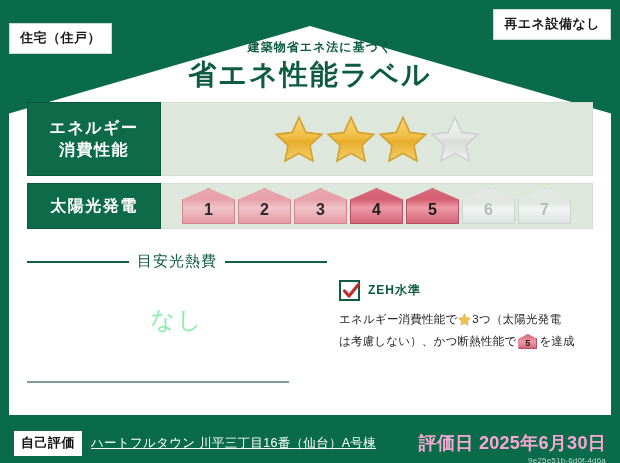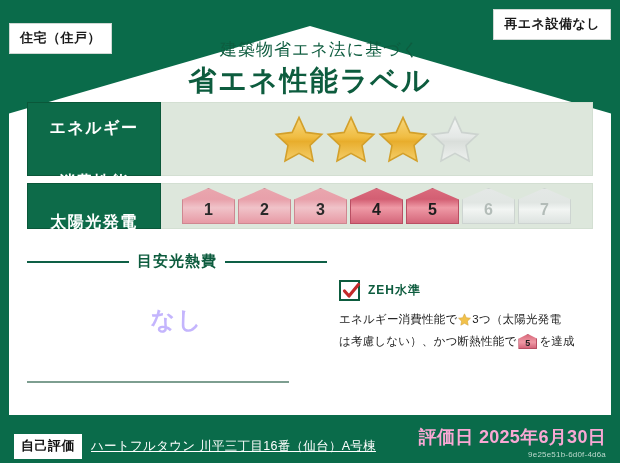--- a/index.html
+++ b/index.html
@@ -42,22 +42,22 @@
 
   
   #title-block {
     position: absolute;
     left: 0; top: 40px;
     width: 620px;
     text-align: center;
     z-index: 4;
   }
   #title-sub {
-    font-size: 17px;
-    font-weight: normal;
+    font-size: 12px;
+    font-weight: bold;
     color: #0e5c3f;
     letter-spacing: 1px;
     line-height: 1.2;
     padding-left: 20px;
   }
   #title-main {
     font-size: 28px;
     font-weight: bold;
     color: #0d5c3e;
     letter-spacing: 2px;
@@ -80,21 +80,21 @@
     font-weight: bold;
     font-size: 16px;
     letter-spacing: 1.5px;
     display: flex;
     flex-direction: column;
     align-items: center;
     justify-content: center;
     line-height: 1.35;
     border: 1px solid #0a5739;
   }
-  .row-label .lbl-line { white-space: nowrap; margin-top: 32px; }
+  .row-label .lbl-line { white-space: nowrap; }
   .row-value {
     flex: 1 1 auto;
     background: #dde7dc;
     display: flex;
     align-items: center;
     justify-content: center;
     border: 1px solid #d3dfd2;
     border-left: none;
   }
   #row-energy .row-label { height: 74px; }
@@ -162,30 +162,30 @@
     gap: 8px;
     padding-top: 12px;
   }
   #cost-heading-row .rule {
     flex: 1 1 auto;
     height: 2px;
     background: #0e6046;
   }
   #cost-heading {
     font-size: 15px;
-    font-weight: bold;
+    font-weight: normal;
     color: #0d5c3e;
     letter-spacing: 1px;
     white-space: nowrap;
   }
   #cost-value {
     text-align: center;
     font-size: 24px;
-    font-weight: bold;
-    color: #c4b5fd;
+    font-weight: normal;
+    color: #86efac;
     margin-top: 33px;
     letter-spacing: 2px;
   }
   #cost-rule-bottom {
     position: absolute;
     left: 0; bottom: 22px;
     width: 262px;
     height: 2px;
     background: #7d9e90;
   }
@@ -237,22 +237,22 @@
     padding-bottom: 1px;
   }
 
   
   #footer {
     position: absolute;
     left: 0; bottom: 0;
     width: 620px; height: 48px;
     z-index: 7;
     display: flex;
-    align-items: flex-end;
-    padding: 4px 14px;
+    align-items: flex-start;
+    padding: 16px 14px;
   }
   #footer-left { display: flex; align-items: center; gap: 9px; flex: 1 1 auto; }
   #self-eval-badge {
     background: #ffffff;
     color: #121212;
     font-weight: bold;
     font-size: 13px;
     letter-spacing: 0.5px;
     padding: 3px 7px 4px;
     white-space: nowrap;

